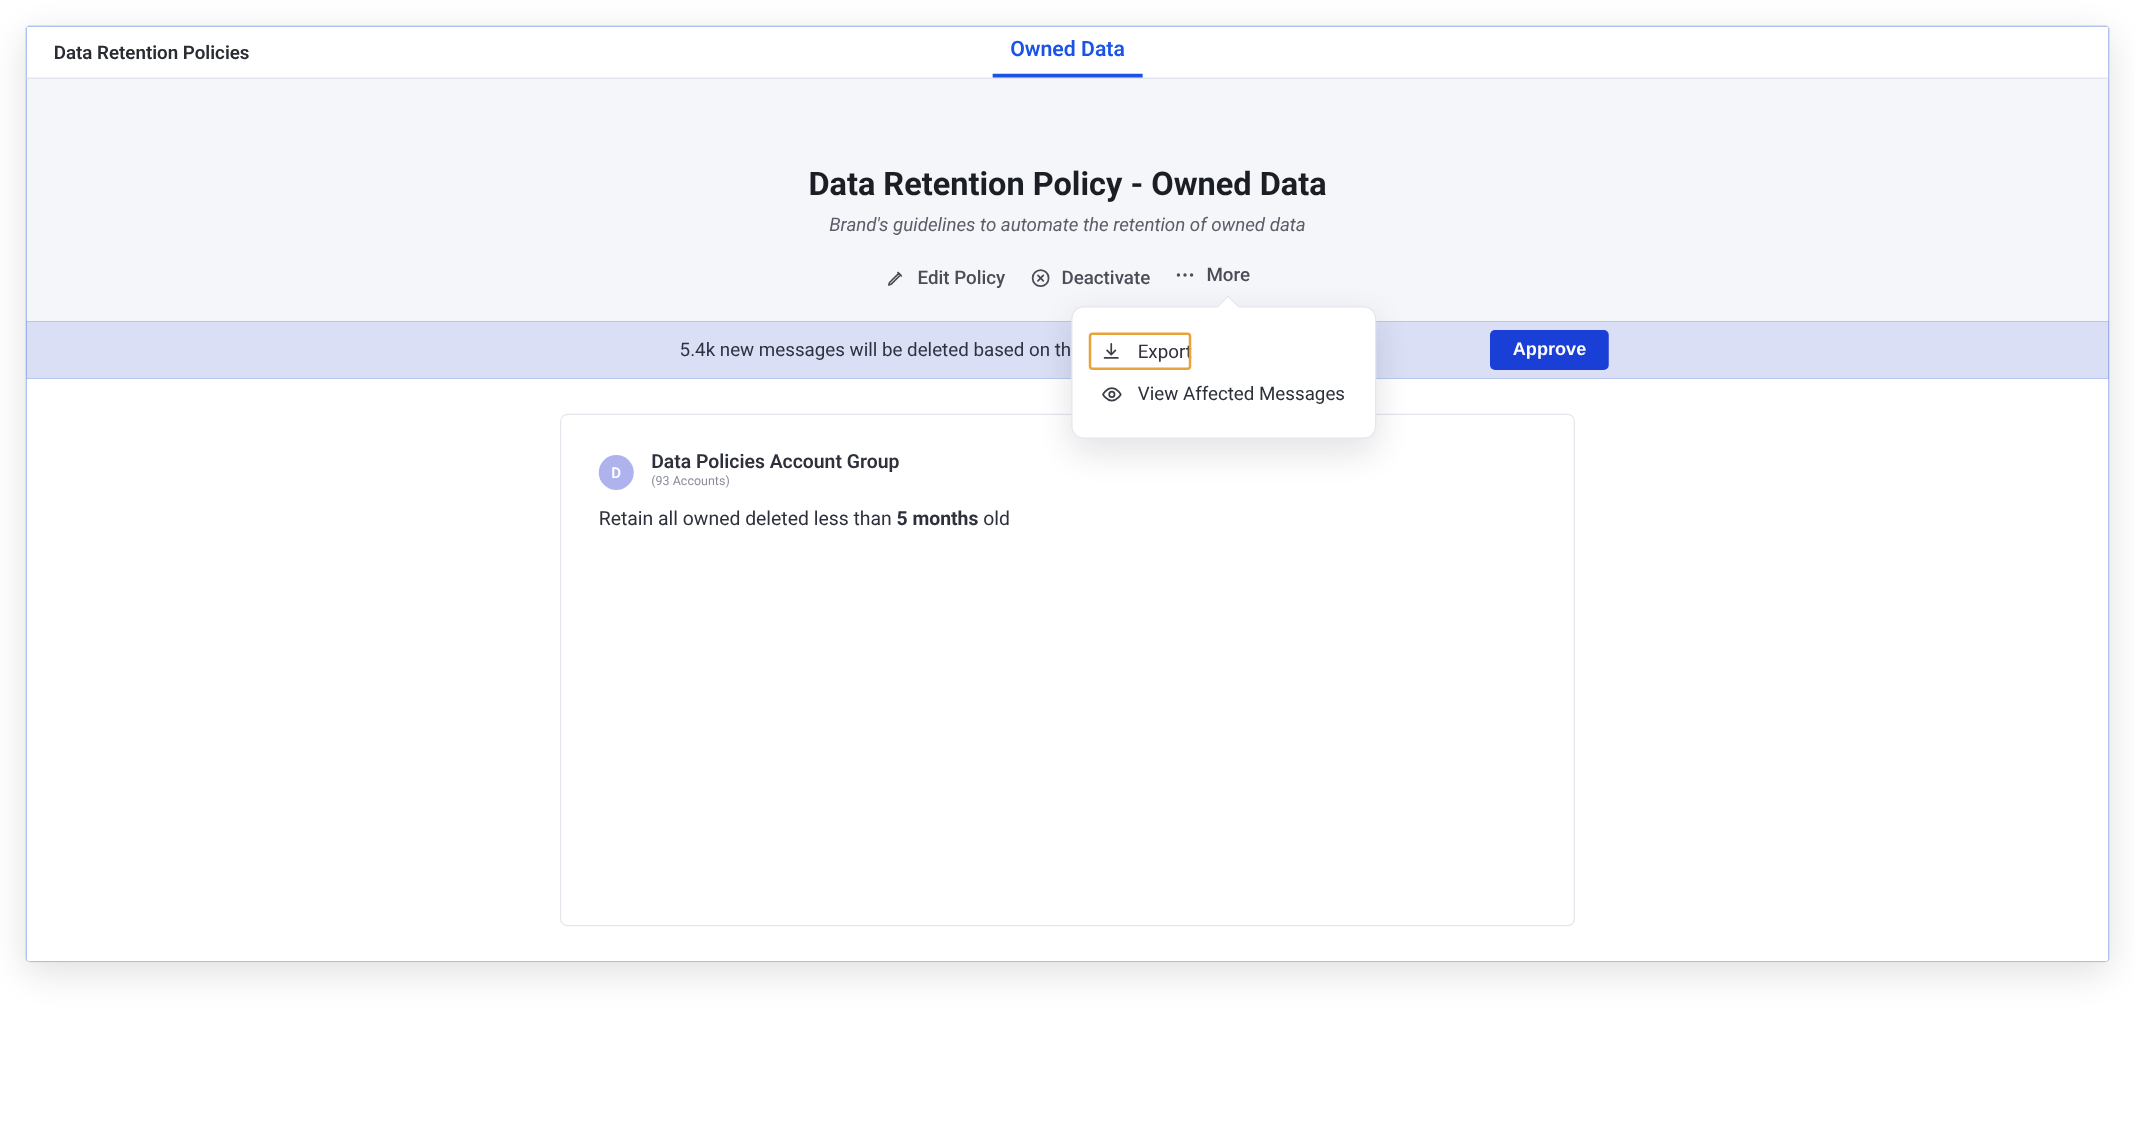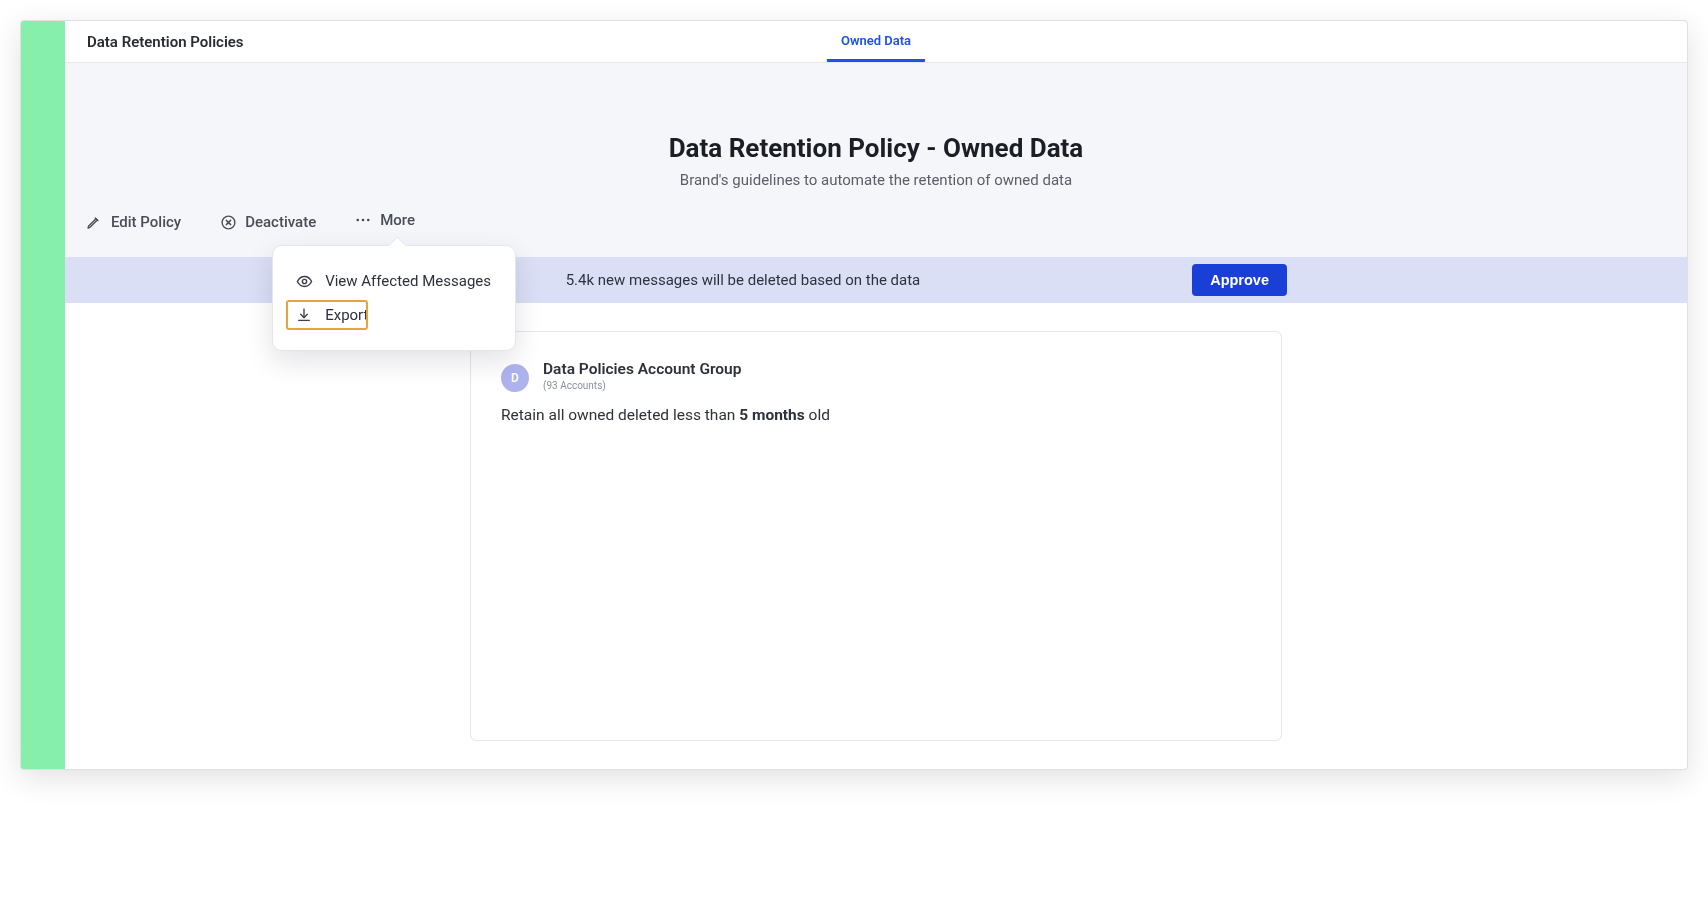--- a/index.html
+++ b/index.html
@@ -8,48 +8,47 @@
     font-family: -apple-system, BlinkMacSystemFont, "Segoe UI", Roboto, "Helvetica Neue", Arial, sans-serif;
     background: #fff;
     display: flex;
     justify-content: center;
     align-items: flex-start;
     padding: 20px;
   }
   .window {
     width: 1696px;
     height: 750px;
-    background: #86efac;
+    background: #1d4ed8;
     border: 1px solid #e0e0e0;
     box-shadow: 0 8px 30px rgba(0,0,0,0.12);
     border-radius: 4px;
     overflow: hidden;
     display: flex;
     flex-direction: column;
-    padding-left: 44px;
   }
   .topbar {
     display: flex;
     align-items: center;
     height: 42px;
     border-bottom: 1px solid #e6e8ed;
     position: relative;
     background:#fff;
   }
   .topbar-title {
     font-size: 15px;
     font-weight: 600;
     color: #2a2c33;
     padding-left: 22px;
   }
   .topbar-tab {
     position: absolute;
     left: 50%;
     transform: translateX(-50%);
-    font-size: 13px;
+    font-size: 17px;
     font-weight: 600;
     color: #1a53e6;
     padding: 0 14px;
     height: 100%;
     display: flex;
     align-items: center;
     border-bottom: 3px solid #1a53e6;
   }
 
   .hero {
@@ -60,24 +59,26 @@
   .hero h1 {
     font-size: 26px;
     font-weight: 700;
     color: #1c1e25;
     margin-bottom: 8px;
   }
   .hero .subtitle {
     font-size: 15px;
     color: #5b5e69;
     margin-bottom: 22px;
+    font-style: italic;
   }
   .hero-actions {
     display: flex;
-    gap: 38px;
+    justify-content: center;
+    gap: 19px;
     position: relative;
   }
   .hero-action {
     display: inline-flex;
     align-items: center;
     gap: 8px;
     font-size: 15px;
     font-weight: 500;
     color: #4a4d57;
     cursor: pointer;
@@ -237,39 +238,39 @@
                 <circle cx="5" cy="12" r="1.8"></circle>
                 <circle cx="12" cy="12" r="1.8"></circle>
                 <circle cx="19" cy="12" r="1.8"></circle>
               </svg>
           </span>
           <span>More</span>
         </div>
 
         
         <div class="dropdown">
-          <div class="dropdown-item">
-            <span class="di-ico">
-              <svg width="17" height="17" viewBox="0 0 24 24" fill="none" stroke="currentColor" stroke-width="2" stroke-linecap="round" stroke-linejoin="round">
-                  <path d="M2 12s3.5-7 10-7 10 7 10 7-3.5 7-10 7S2 12 2 12z"></path>
-                  <circle cx="12" cy="12" r="3"></circle>
-                </svg>
-            </span>
-            <span>View Affected Messages</span>
-          </div>
           <div class="dropdown-item highlight">
             <span class="di-ico">
               <svg width="16" height="16" viewBox="0 0 24 24" fill="none" stroke="currentColor" stroke-width="2" stroke-linecap="round" stroke-linejoin="round">
                   <path d="M12 3v12"></path>
                   <path d="M7 11l5 5 5-5"></path>
                   <path d="M4 20h16"></path>
                 </svg>
             </span>
             <span>Export</span>
           </div>
+          <div class="dropdown-item">
+            <span class="di-ico">
+              <svg width="17" height="17" viewBox="0 0 24 24" fill="none" stroke="currentColor" stroke-width="2" stroke-linecap="round" stroke-linejoin="round">
+                  <path d="M2 12s3.5-7 10-7 10 7 10 7-3.5 7-10 7S2 12 2 12z"></path>
+                  <circle cx="12" cy="12" r="3"></circle>
+                </svg>
+            </span>
+            <span>View Affected Messages</span>
+          </div>
         </div>
       </div>
 
     </div>
   </div>
 
   <div class="banner">
     <div class="banner-inner">
       <span>5.4k new messages will be deleted based on the data</span>
       <span class="gap"></span>

